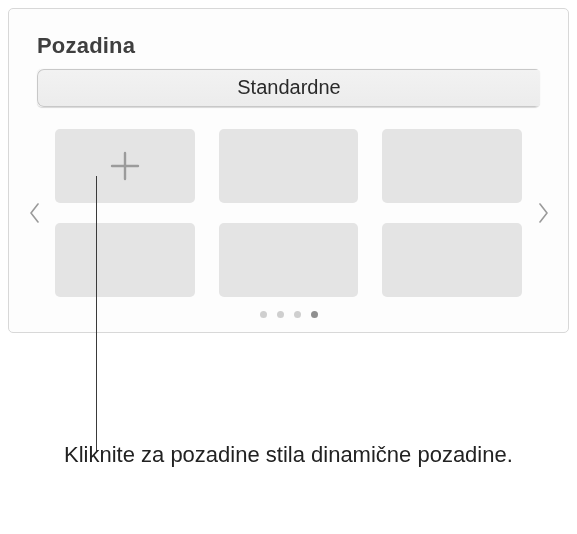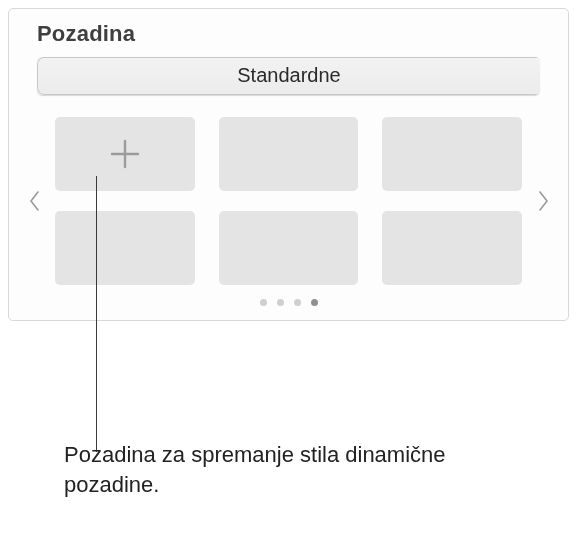--- a/index.html
+++ b/index.html
@@ -15,21 +15,21 @@
       border: 1px solid #d8d8d8;
       border-radius: 5px;
       margin: 8px 8px 0 8px;
       padding: 12px 10px 14px 10px;
       position: relative;
     }
     .title {
       font-size: 22px;
       font-weight: 700;
       color: #3f3f3f;
-      margin: 0 0 10px 18px;
+      margin: 12px 0 10px 18px;
       letter-spacing: 0.2px;
     }
     .seg {
       display: flex;
       margin: 0 18px 22px 18px;
       border-radius: 5px;
       overflow: hidden;
       box-shadow: 0 0.5px 1px rgba(0,0,0,0.15);
     }
     .seg-btn {
@@ -163,14 +163,14 @@
     <div class="dot"></div>
     <div class="dot"></div>
     <div class="dot"></div>
     <div class="dot active"></div>
   </div>
 </div>
 
 <div class="callout-line"></div>
 
 <div class="callout">
-  <div class="callout-text">Pozadina za spremanje stila dinamične pozadine.</div>
+  <div class="callout-text">Kliknite za pozadine stila dinamične pozadine.</div>
 </div>
 
 </body></html>

